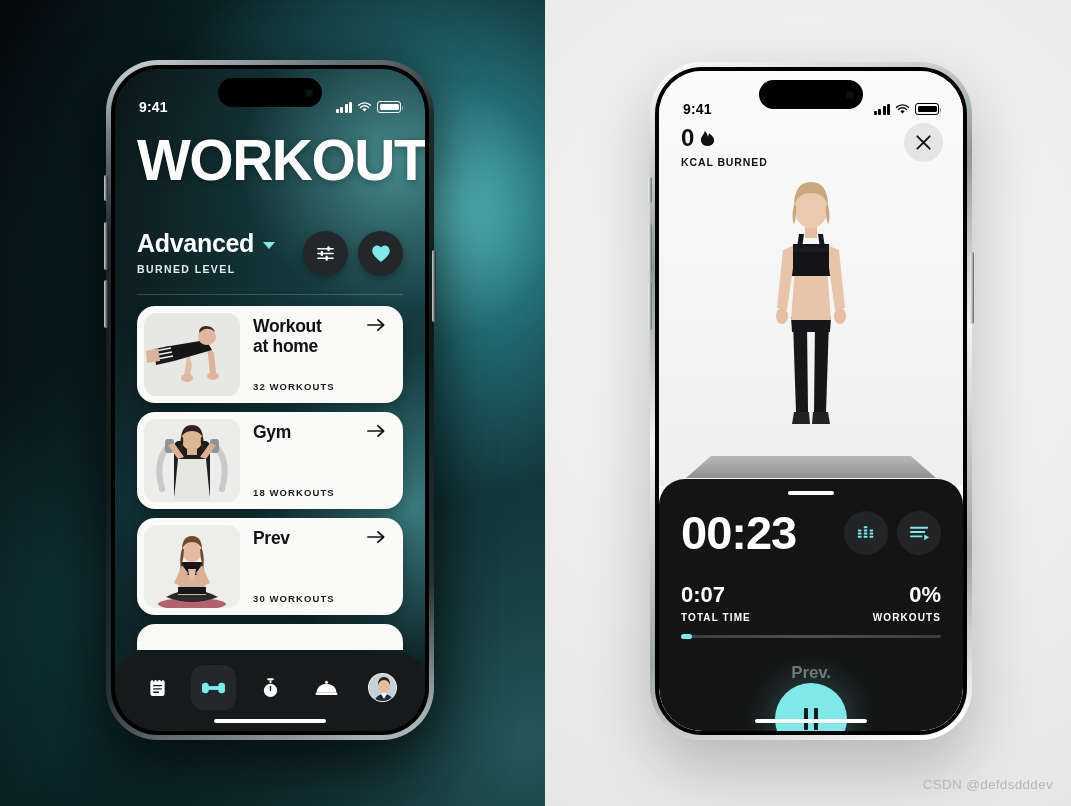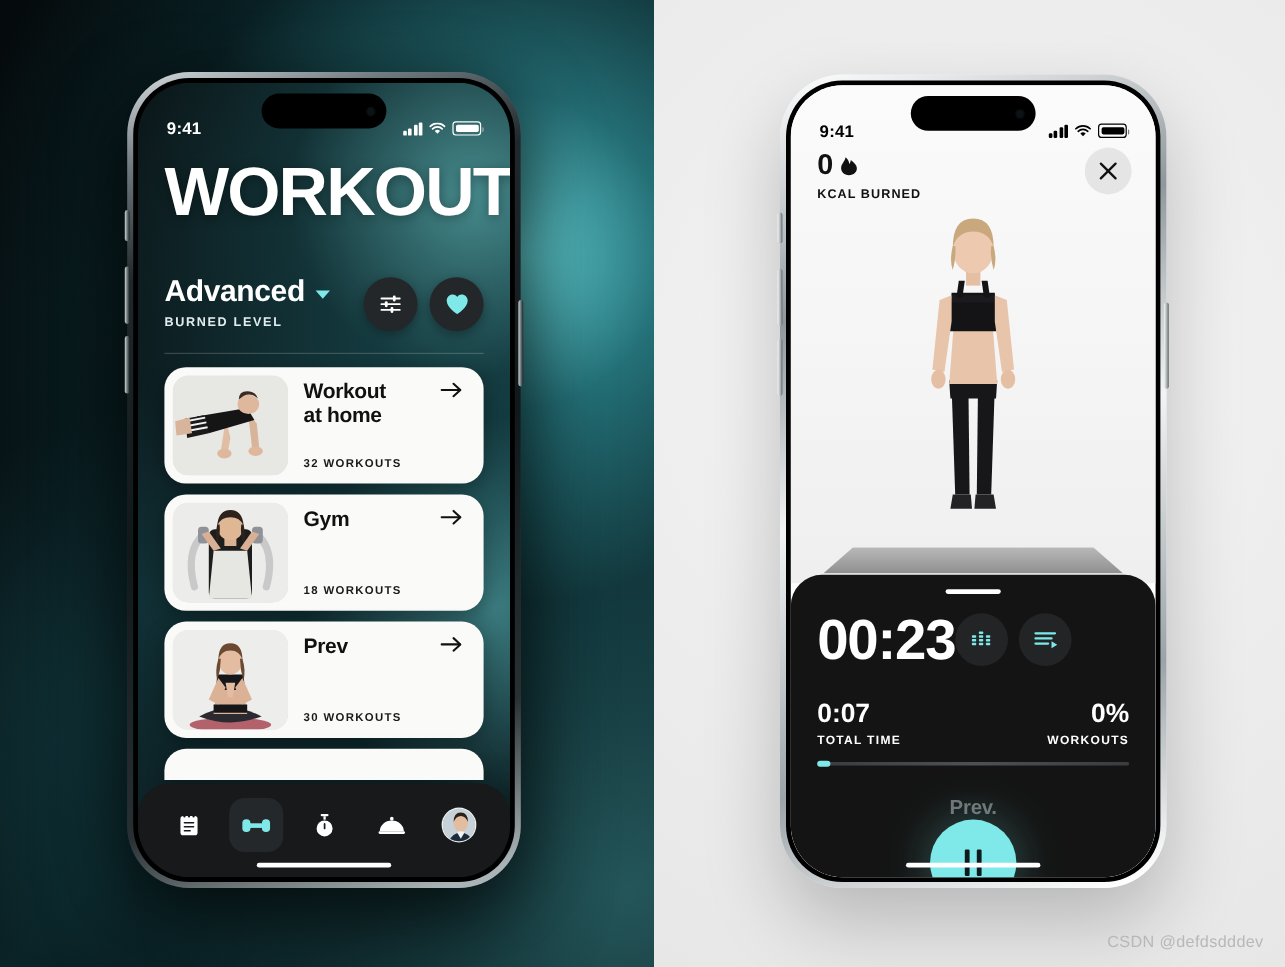--- a/index.html
+++ b/index.html
@@ -211,21 +211,21 @@
     clip-path:polygon(10% 0%, 90% 0%, 100% 100%, 0% 100%);
   }
 
   
   .sheet {
     position:absolute; left:0; right:0; bottom:0; top:408px;
     background:#141414; border-radius:26px 26px 43px 43px; z-index:5;
     padding:0 22px;
   }
   .grabber { width:46px; height:4px; border-radius:3px; background:#fff; margin:12px auto 0 auto; }
-  .timer-row { display:flex; align-items:center; margin-top:14px; }
+  .timer-row { display:flex; align-items:center; justify-content:space-between; margin-top:14px; }
   .timer-big {
     font-family:"Liberation Sans Narrow","Liberation Sans", sans-serif;
     font-size:47px; font-weight:bold; color:#fff; letter-spacing:-1px; line-height:1;
   }
   .timer-btns { display:flex; gap:9px; }
   .cbtn {
     width:44px; height:44px; border-radius:50%; background:#222426;
     display:flex; align-items:center; justify-content:center;
   }
   .stats-row { display:flex; align-items:flex-end; justify-content:space-between; margin-top:28px; }

